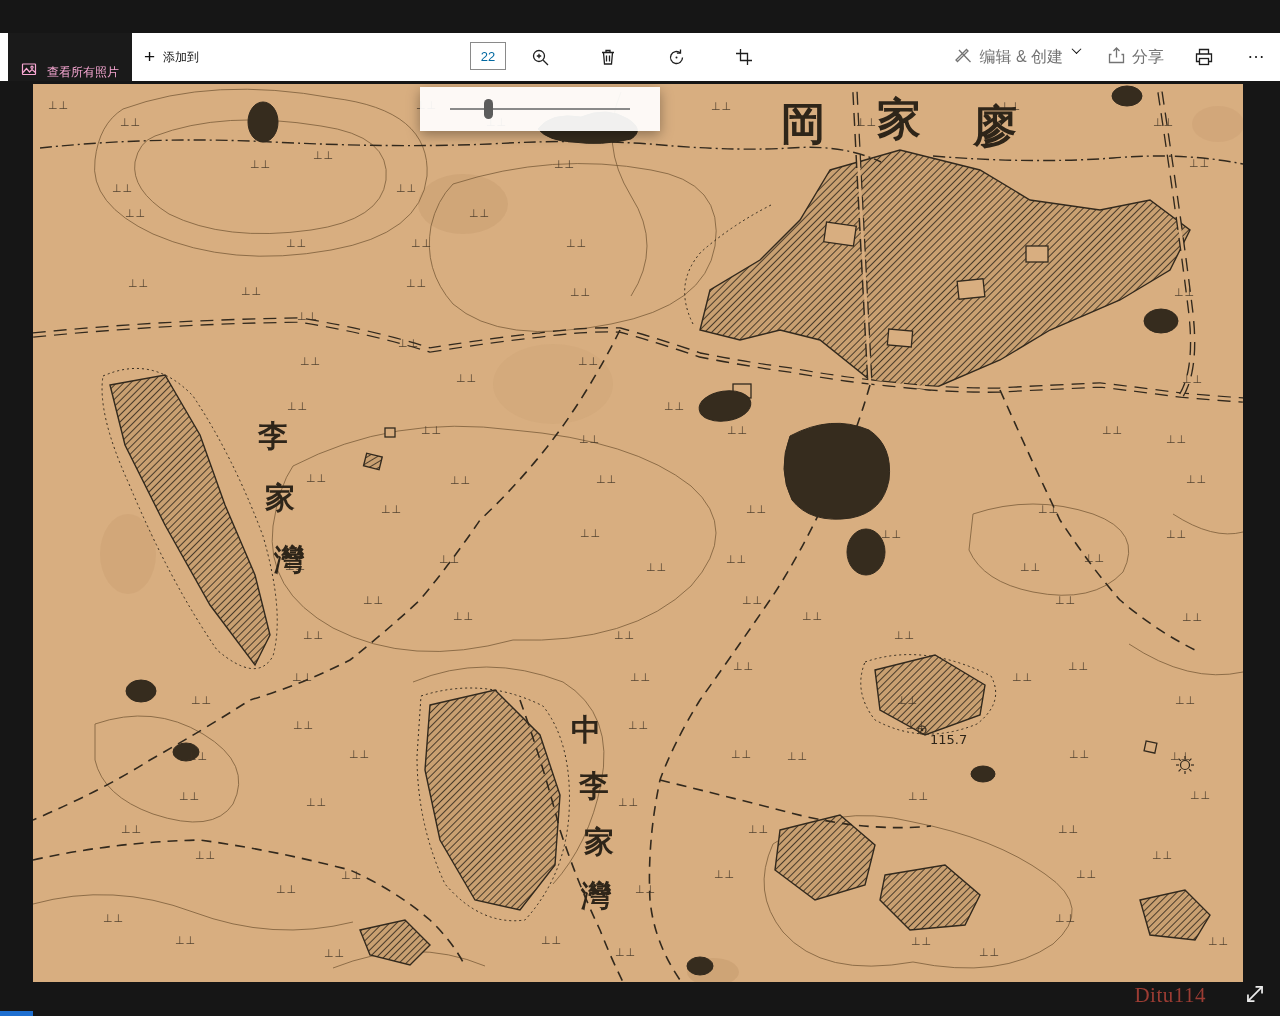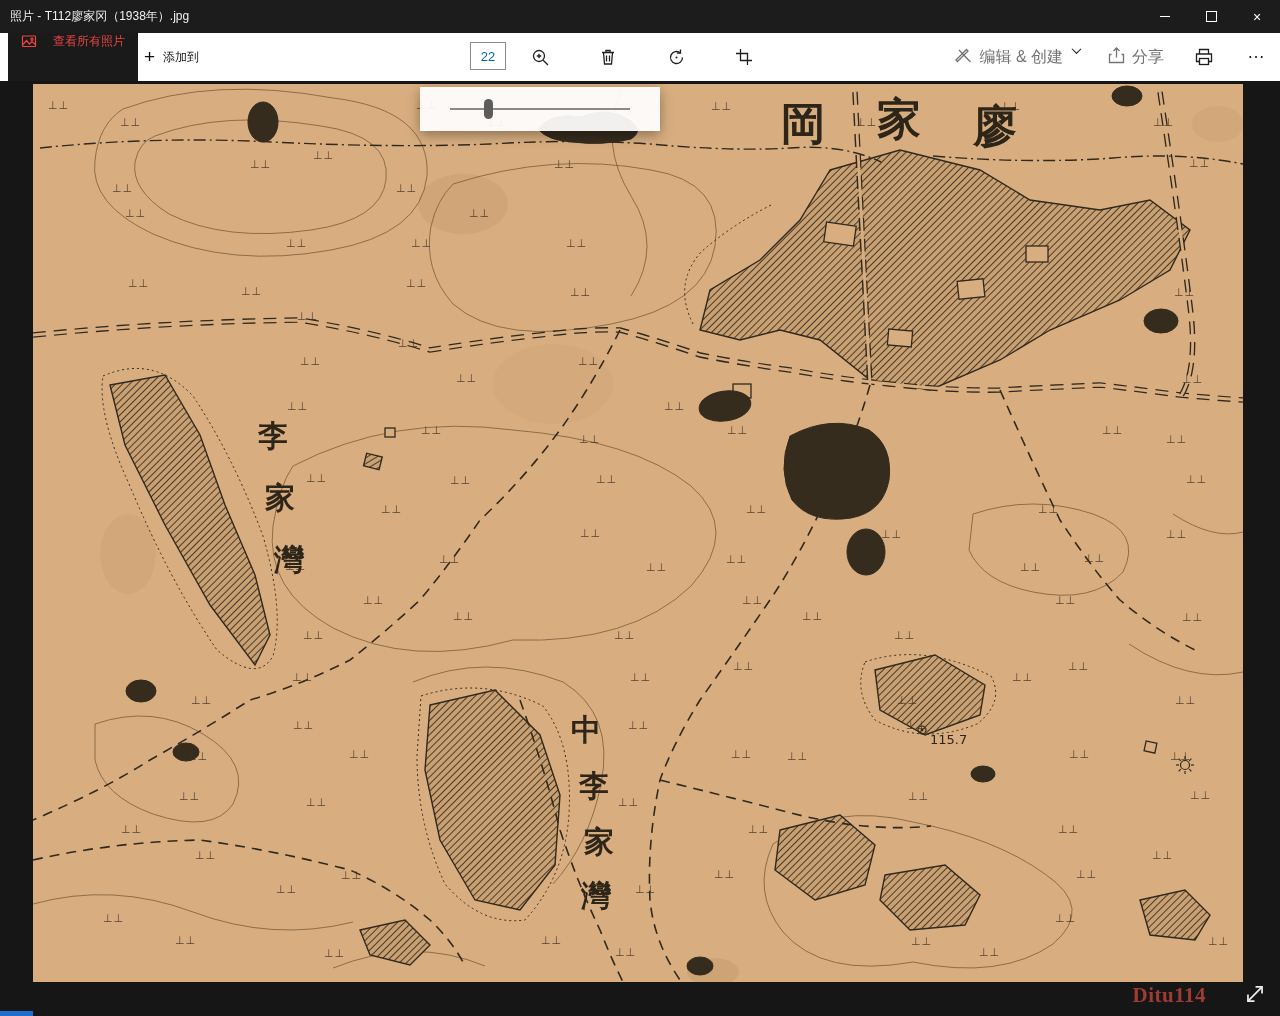--- a/index.html
+++ b/index.html
@@ -12,21 +12,21 @@
             color:#fff;display:flex;align-items:center;z-index:30;}
   .titlebar .title{flex:1;font-size:12px;padding-left:10px;color:#f0f0f0;white-space:nowrap;}
   .win-btn{width:46px;height:33px;border:none;background:transparent;color:#fff;
            display:flex;align-items:center;justify-content:center;font-size:14px;padding:0;cursor:pointer;}
   .min-glyph{display:block;width:10px;height:1px;background:#fff;}
   .max-glyph{display:block;width:9px;height:9px;border:1px solid #fff;}
 
   
   .toolbar{position:absolute;top:33px;left:0;right:0;height:48px;background:var(--toolbar-bg,#ffffff);z-index:30;}
   .view-all{position:absolute;left:8px;top:0;height:48px;padding:0 13px;border:none;cursor:pointer;
-            background:#1a1a1a;color:#ef4444;display:flex;align-items:flex-start;gap:15px;font-size:12px;
+            background:#1a1a1a;color:#f9a8d4;display:flex;align-items:flex-end;gap:9px;font-size:12px;
             font-family:inherit;}
   .add-to{position:absolute;left:138px;top:0;height:48px;border:none;background:none;cursor:pointer;
           display:flex;align-items:center;gap:8px;font-size:12px;color:#111;font-family:inherit;}
   .plus-glyph{font-size:19px;font-weight:300;line-height:1;transform:translateY(-1px);}
   .center-tools{position:absolute;left:0;top:0;width:100%;height:48px;}
   .zoom-input{position:absolute;left:470px;top:9px;width:34px;height:26px;border:1px solid #8a8a8a;
               text-align:center;font-size:13px;font-family:inherit;color:#0369a1;background:#fff;padding:0;}
   .tool-btn{position:absolute;top:12px;width:24px;height:24px;border:none;background:none;padding:0;cursor:pointer;
             display:flex;align-items:center;justify-content:center;color:#1f1f1f;}
   .tool-btn svg{display:block;}
@@ -45,21 +45,21 @@
 
   
   .zoom-popup{position:absolute;left:420px;top:6px;width:240px;height:44px;
               background:rgba(255,255,255,0.93);box-shadow:0 4px 12px rgba(0,0,0,0.35);
               display:flex;align-items:center;padding:0 30px;box-sizing:border-box;z-index:20;}
   .slider-track{position:relative;width:180px;height:2px;background:#8a8a8a;cursor:pointer;}
   .slider-thumb{position:absolute;left:34px;top:-9px;width:9px;height:20px;border-radius:4.5px;
                 background:#5c5c5c;cursor:pointer;}
 
   .watermark{position:absolute;right:74px;bottom:8px;z-index:25;
-             font-family:"Liberation Serif","DejaVu Serif",serif;font-weight:bold;font-size:21px;
+             font-family:"Liberation Serif","DejaVu Serif",serif;font-weight:normal;font-size:21px;
              color:var(--watermark-color,#9c3c33);letter-spacing:0.5px;}
   .fullscreen-btn{position:absolute;right:10px;bottom:6px;width:30px;height:30px;border:none;background:none;
                   padding:0;cursor:pointer;z-index:25;}
   .taskbar-accent{position:absolute;left:0;bottom:0;width:33px;height:5px;background:var(--accent,#1e6fd0);z-index:26;}
 
   
   .contour{fill:none;stroke:#7a5c39;stroke-width:1;opacity:.8;}
   .dotted{fill:none;stroke:var(--ink,#32291d);stroke-width:1;stroke-dasharray:2 3;}
   .village{fill:url(#hatch);stroke:var(--ink,#32291d);stroke-width:1.4;}
   .building{fill:var(--paper,#d8ae80);stroke:var(--ink,#32291d);stroke-width:1.3;}
@@ -74,32 +74,20 @@
   .maplabel{fill:#2e2519;font-family:"DejaVu Sans",sans-serif;font-weight:bold;text-anchor:middle;}
   .label-xl{font-size:44px;}
   .label-lg{font-size:30px;}
   .label-sm{font-size:13px;font-weight:normal;text-anchor:start;}
 </style>
 </head>
 <body>
 
 <div class="app">
 
-  <div class="titlebar">
-    <span class="title">照片 - T112廖家冈（1938年）.jpg</span>
-    <button class="win-btn">
-        <span class="min-glyph"></span>
-      </button>
-    <button class="win-btn">
-        <span class="max-glyph"></span>
-      </button>
-    <button class="win-btn">
-        <span>×</span>
-      </button>
-  </div>
 
   <div class="toolbar">
     <button class="view-all">
       <span>
         <svg width="17" height="17" viewBox="0 0 17 17" fill="none" stroke="currentColor" stroke-width="1.2">
           <rect x="1.5" y="3" width="13" height="10.5" rx="0.5"></rect>
           <path d="M2 11.5l3.5-4 3 3.5 2.5-2.5 3.5 3"></path>
           <circle cx="11" cy="6.2" r="1.1"></circle>
         </svg>
       </span>

